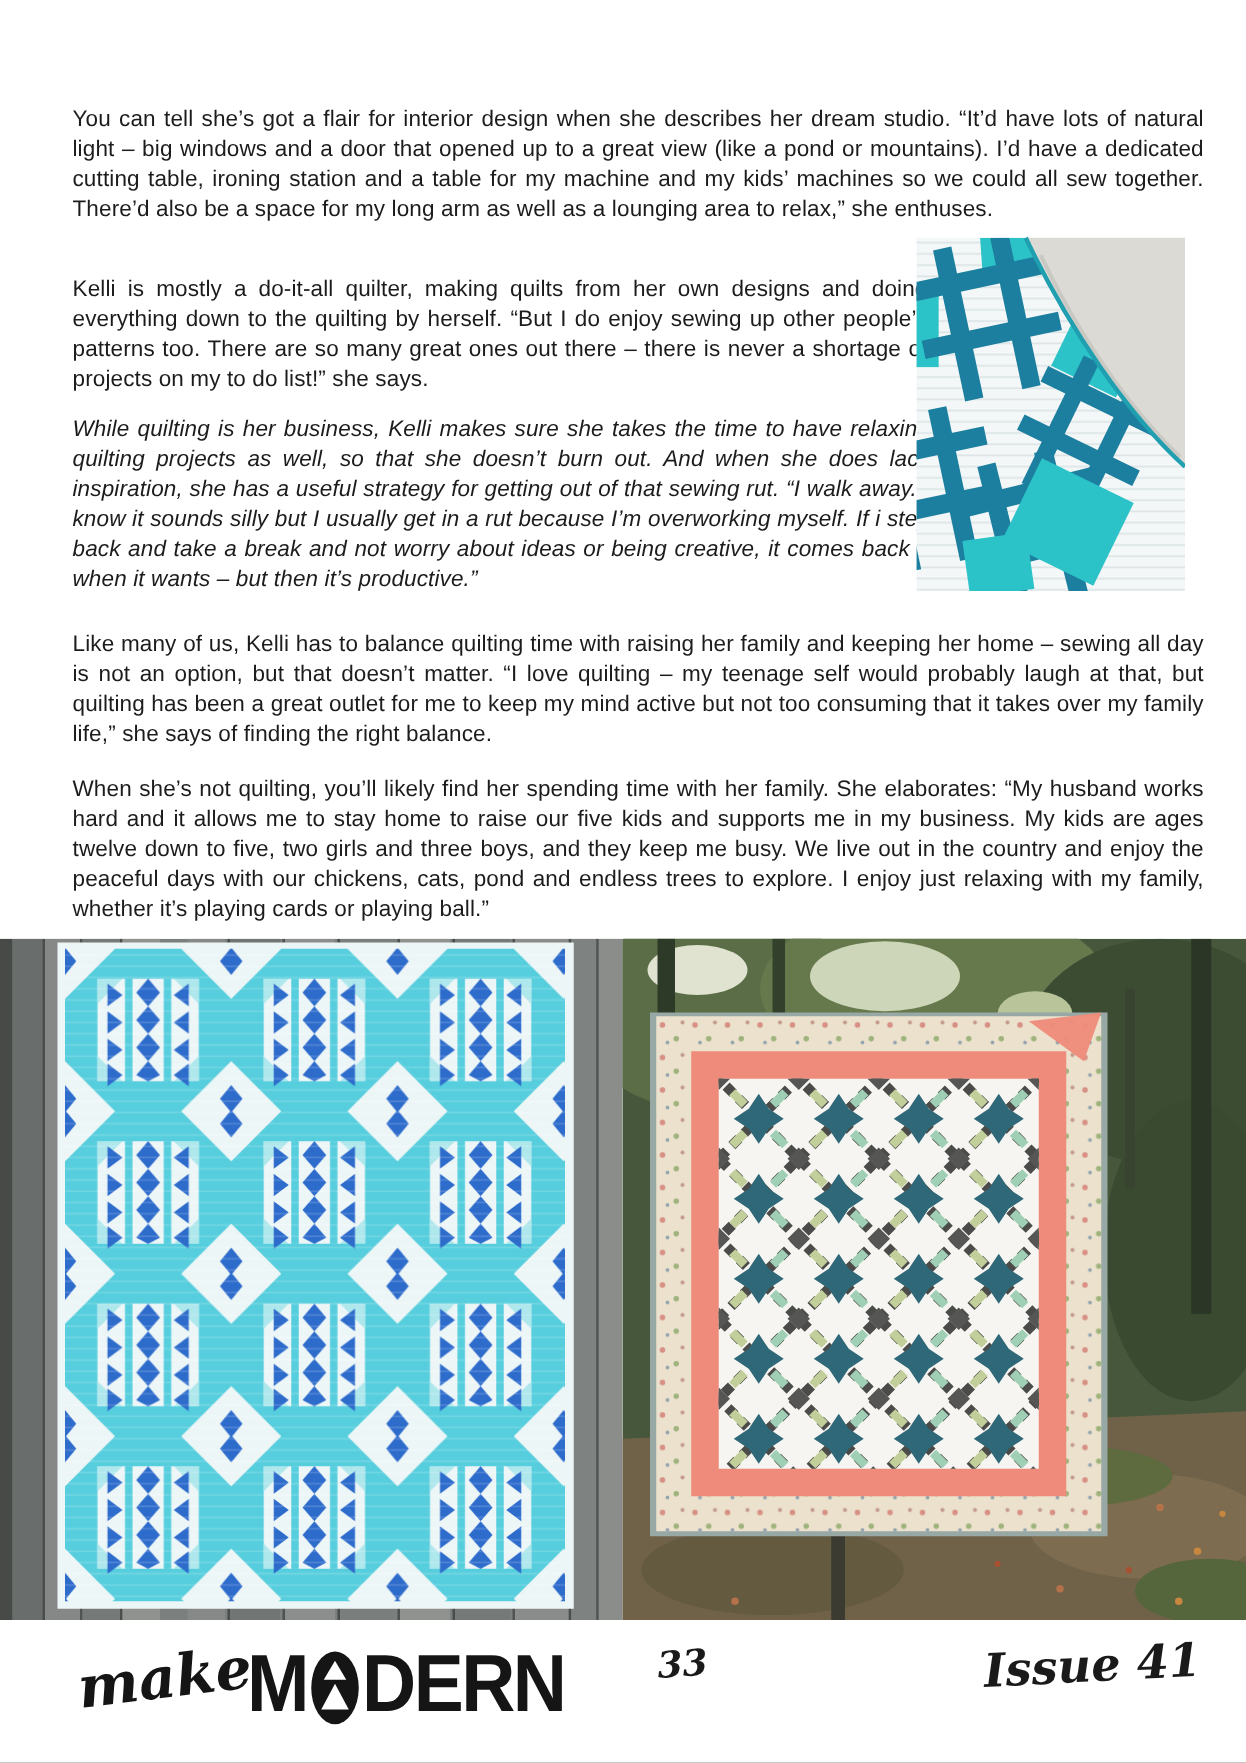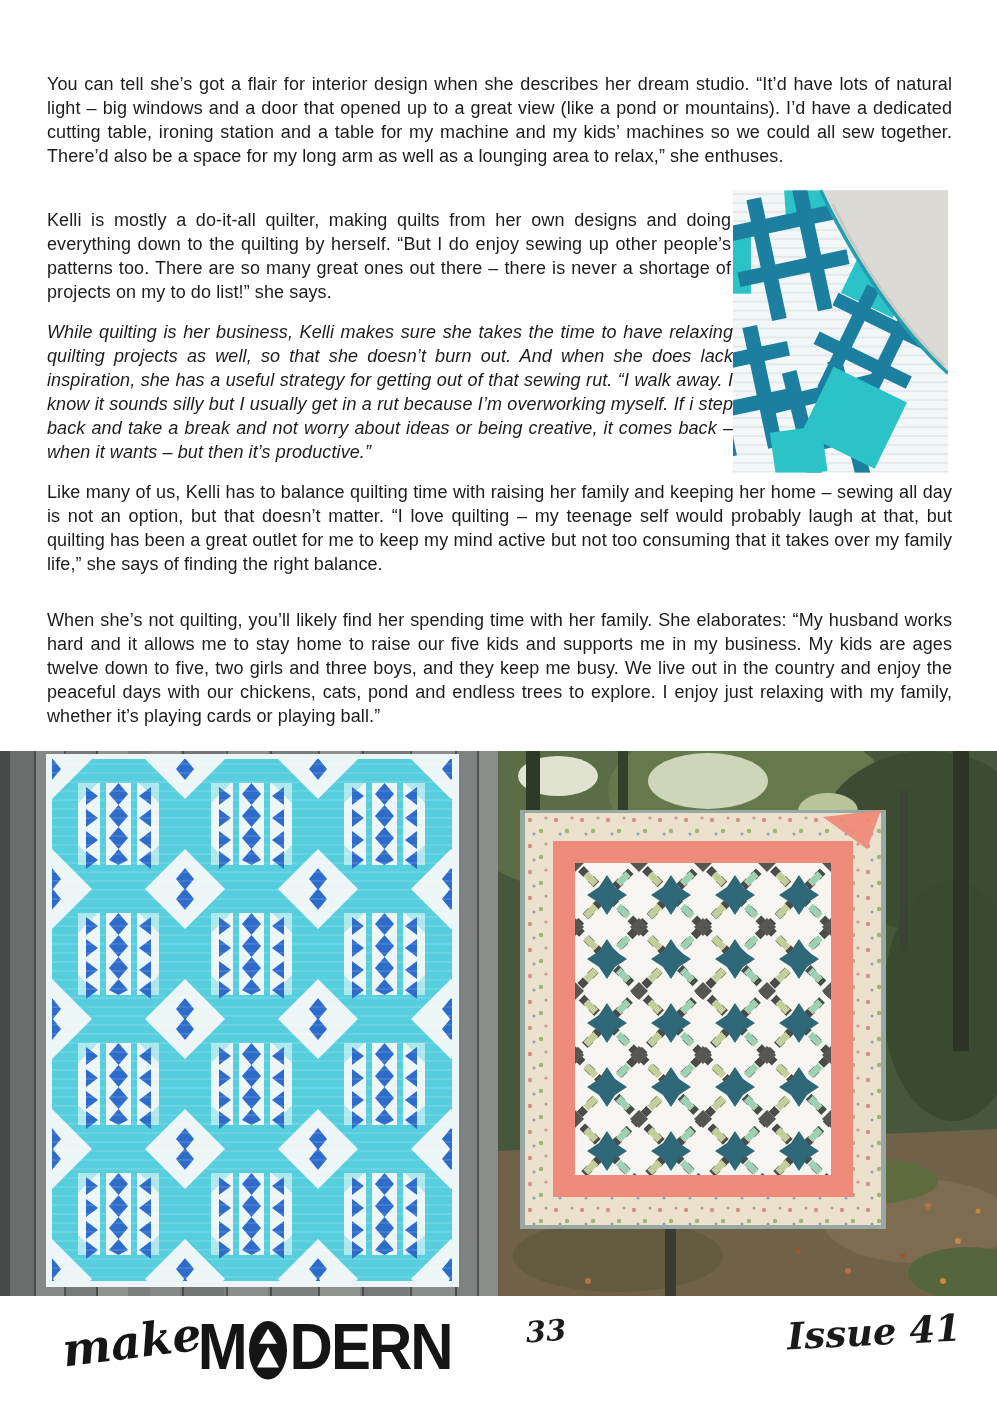--- a/index.html
+++ b/index.html
@@ -7,31 +7,31 @@
     position:relative;
     width:997px;height:1410px;
     background:#ffffff;
     margin:0 auto;
     overflow:hidden;
     font-family:"Liberation Sans", sans-serif;
   }
   .p{
     position:absolute;
     left:47px;
-    margin:0;
+    margin:11px;
     font-size:18px;
     line-height:24px;
     color:#1c1c1c;
     text-align:justify;
     letter-spacing:0.1px;
   }
   .p1{top:72px;width:905px;}
   .p2{top:208px;width:684px;}
   .p3{top:320px;width:686px;font-style:italic;}
-  .p4{top:480px;width:905px;}
+  .p4{top:492px;width:905px;}
   .p5{top:608px;width:905px;}
 
   .fig{position:absolute;margin:0;padding:0;line-height:0;}
   .fig svg{display:block;}
   .closeup{left:733px;top:189px;width:215px;height:285px;}
   .photo-left{left:0;top:751px;width:498px;height:545px;}
   .photo-right{left:498px;top:751px;width:499px;height:545px;}
 
   footer{position:absolute;left:0;top:1296px;width:997px;height:114px;}
   .logo{

